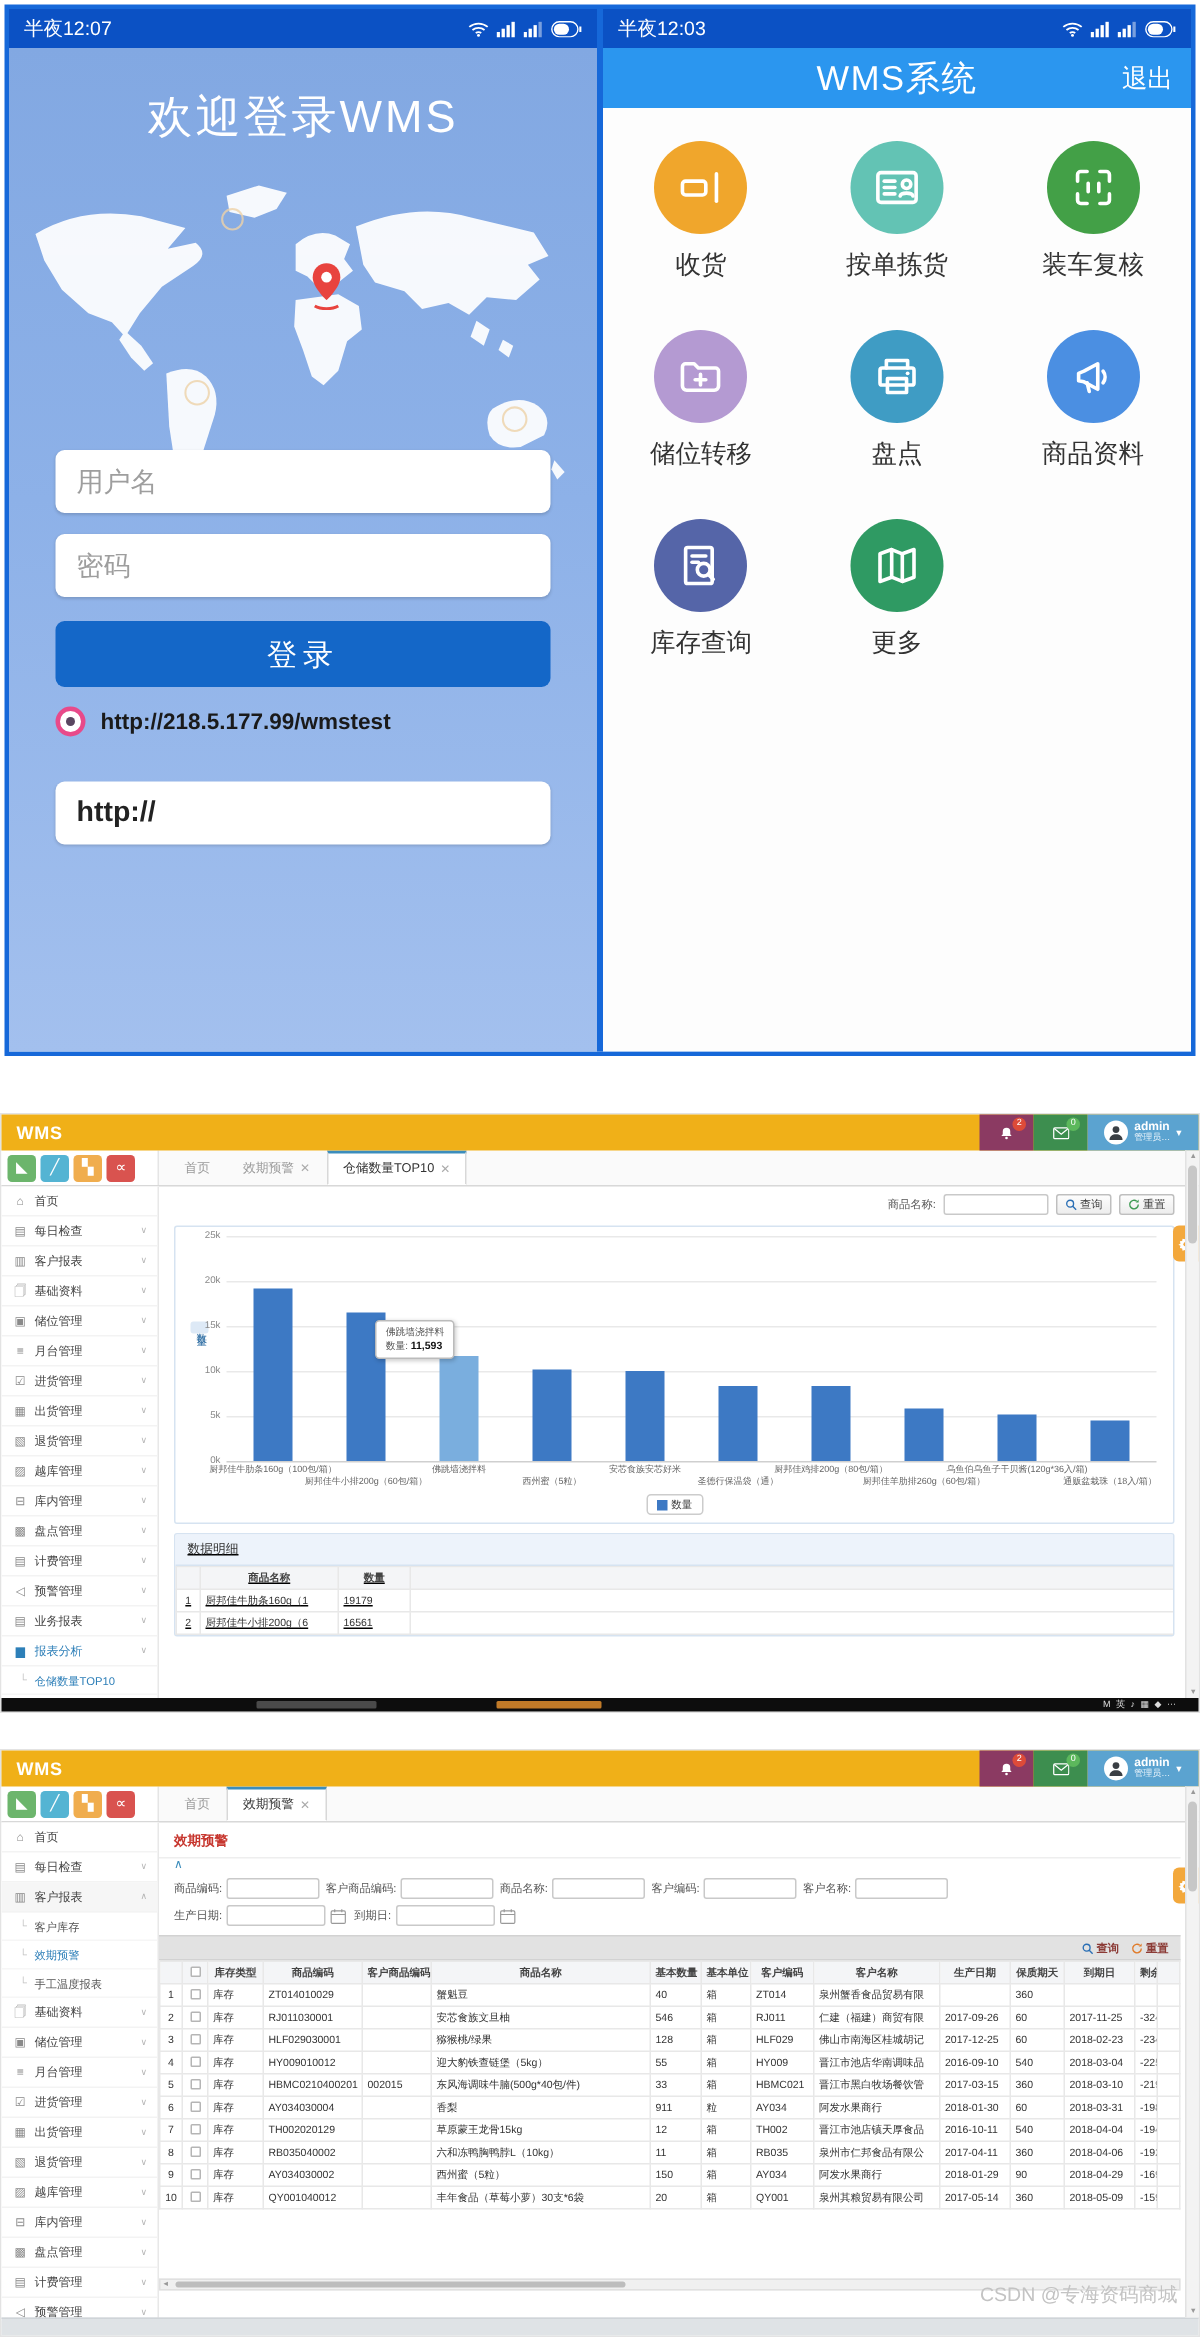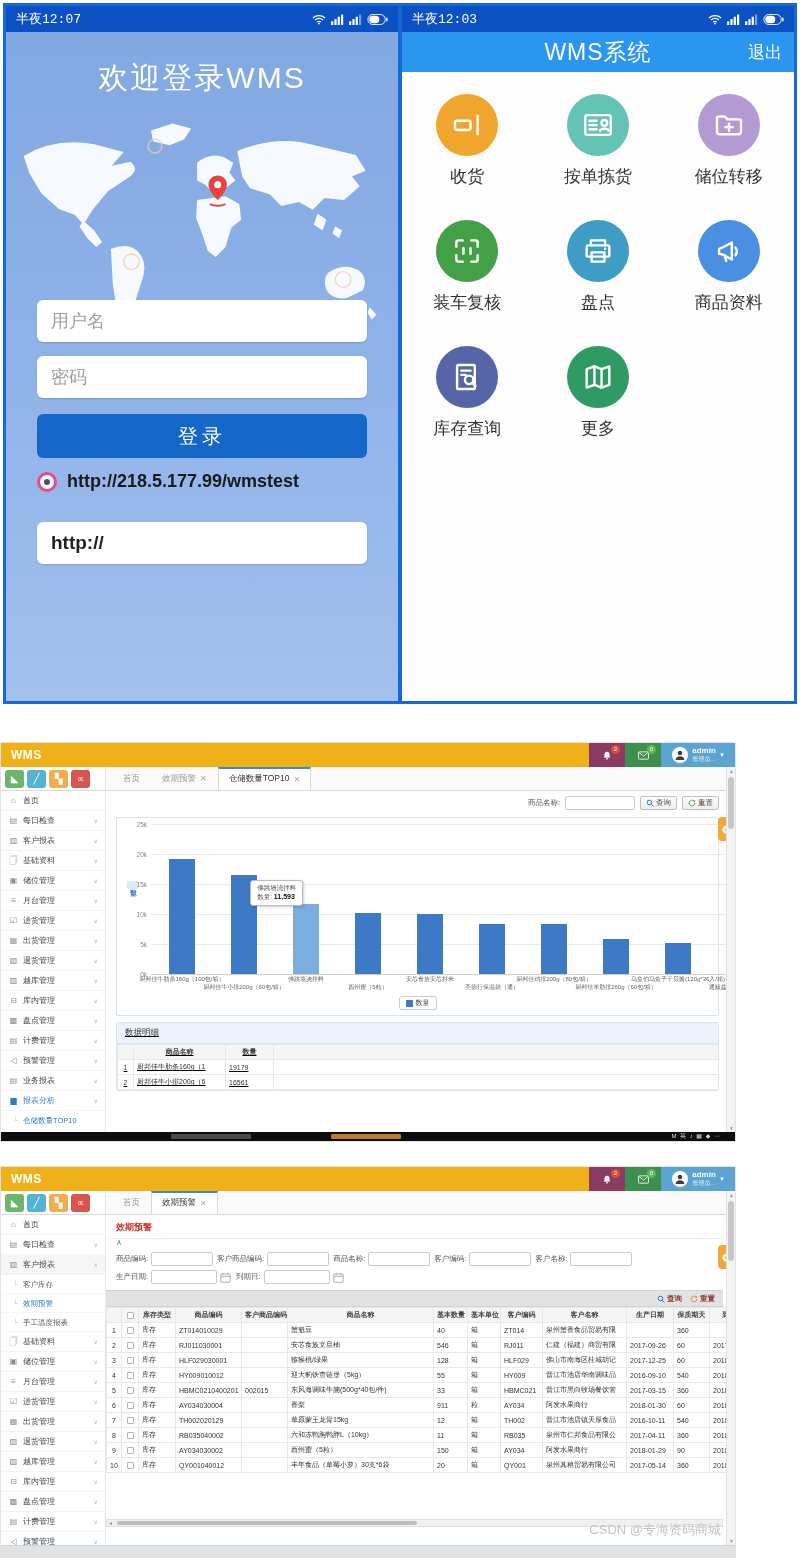--- a/index.html
+++ b/index.html
@@ -5,48 +5,48 @@
   * { box-sizing: border-box; margin: 0; padding: 0; }
   html,body { background:#fff; }
   body { width:800px; font-family:"Liberation Sans","DejaVu Sans",sans-serif; }
   .canvas { position:relative; width:800px; height:1558px; background:#fff; overflow:hidden; }
   .ic svg { display:block; }
 
   
   .phones { position:absolute; left:3px; top:3px; width:794px; height:701px; border:3px solid #1668d9; display:flex; background:#fff; }
   .phone { flex:1; display:flex; flex-direction:column; overflow:hidden; position:relative; }
   .phone.left { border-right:4px solid #1668d9; }
-  .statusbar { height:26px; background:#0b51c4; color:#fff; display:flex; align-items:center; justify-content:space-between; padding:0 10px; font-size:13px;font-family:Liberation Mono, monospace; }
+  .statusbar { height:26px; background:#0b51c4; color:#fff; display:flex; align-items:center; justify-content:space-between; padding:0 10px; font-size:13px; }
   .statusbar .sicons { display:flex; align-items:center; gap:5px; }
   .login-body { flex:1; position:relative; background:linear-gradient(180deg,#82a8e2 0%, #8db1e8 45%, #a3c0ee 100%); overflow:hidden; }
   .login-title { text-align:center; color:#fff; font-size:30px; letter-spacing:2px; padding-top:26px; font-weight:400; }
   .worldmap { position:absolute; left:0; top:78px; width:100%; height:235px; }
   .login-form { position:absolute; left:0; top:268px; width:100%; display:flex; flex-direction:column; align-items:center; }
   .tf { width:330px; height:42px; border:none; border-radius:6px; background:#fff; font-size:18px; padding:0 14px; color:#222; outline:none; box-shadow:0 1px 2px rgba(0,0,0,.15); }
   .tf::placeholder { color:#9e9e9e; }
   .tf + .tf { margin-top:14px; }
   .login-btn { width:330px; height:44px; margin-top:16px; border:none; border-radius:6px; background:#1467c8; color:#fff; font-size:20px; letter-spacing:4px; cursor:pointer; }
   .radio-row { width:330px; display:flex; align-items:center; gap:10px; margin-top:13px; }
   .radio-dot { width:20px; height:20px; border-radius:50%; border:3px solid #e84a8a; background:#fff; position:relative; flex:0 0 auto; }
   .radio-dot::after { content:""; position:absolute; left:4px; top:4px; width:6px; height:6px; border-radius:50%; background:#5a4660; }
-  .server-url { font-size:18px; font-weight:bold; color:#1a1a1a; }
+  .server-url { font-size:15px; font-weight:bold; color:#1a1a1a; }
   .url-input { margin-top:30px; font-weight:bold; font-size:19px; }
 
   .nav2 { height:40px; background:#2b96ef; color:#fff; display:flex; align-items:center; position:relative; }
   .nav2-title { flex:1; text-align:center; font-size:23px; letter-spacing:1px; }
   .nav2-exit { position:absolute; right:12px; font-size:17px; cursor:pointer; }
   .menu-body { flex:1; background:#fdfdfd; padding-top:22px; position:relative; }
   .menu-grid { display:grid; grid-template-columns:1fr 1fr 1fr; row-gap:32px; }
   .menu-cell { display:flex; flex-direction:column; align-items:center; cursor:pointer; }
   .menu-circle { width:62px; height:62px; border-radius:50%; display:flex; align-items:center; justify-content:center; }
   .menu-circle svg { width:34px; height:34px; stroke:#fff; fill:none; stroke-width:1.7; stroke-linecap:round; stroke-linejoin:round; }
   .menu-label { margin-top:9px; font-size:17px; color:#333; }
 
   
-  .panel { position:absolute; left:0; width:736px; background:#fff; border:1px solid #e3e3e3; }
+  .panel { position:absolute; left:0; width:800px; background:#fff; border:1px solid #e3e3e3; }
   .hdr { height:24px; background:#f0b018; display:flex; align-items:center; position:relative; }
   .hdr-title { color:#fff; font-size:12px; font-weight:bold; padding-left:10px; letter-spacing:.5px; flex:1; }
   .hdr-right { display:flex; height:24px; }
   .hdr-block { display:flex; align-items:center; justify-content:center; position:relative; cursor:pointer; }
   .blk-bell { width:36px; background:#8b3a62; }
   .blk-mail { width:36px; background:#3d8e4f; }
   .blk-user { width:74px; background:#5ba3d0; gap:4px; padding:0 6px; }
   .badge { position:absolute; top:2px; right:5px; min-width:9px; height:9px; border-radius:5px; font-size:6px; line-height:9px; text-align:center; color:#fff; padding:0 1px; }
   .badge.red { background:#dd4b39; }
   .badge.green { background:#5cb85c; }
@@ -281,40 +281,40 @@
                   <line x1="6" y1="9" x2="11" y2="9"></line>
                   <line x1="6" y1="12" x2="11" y2="12"></line>
                   <line x1="6" y1="15" x2="11" y2="15"></line>
                   <circle cx="16.5" cy="10.5" r="2"></circle>
                   <path d="M13.5 16c.5-1.8 5.5-1.8 6 0"></path>
                 </svg>
               </div>
               <div class="menu-label">按单拣货</div>
             </div>
             <div class="menu-cell">
-              <div class="menu-circle" style="background: rgb(180, 154, 210);">
-                <svg viewBox="0 0 24 24">
-                  <path d="M3.5 7.5A1.5 1.5 0 0 1 5 6h4l2 2h8a1.5 1.5 0 0 1 1.5 1.5v7a2 2 0 0 1-2 2h-13a2 2 0 0 1-2-2z"></path>
-                  <line x1="12" y1="11" x2="12" y2="16"></line>
-                  <line x1="9.5" y1="13.5" x2="14.5" y2="13.5"></line>
-                </svg>
-              </div>
-              <div class="menu-label">储位转移</div>
-            </div>
-            <div class="menu-cell">
               <div class="menu-circle" style="background: rgb(67, 160, 71);">
                 <svg viewBox="0 0 24 24">
                   <path d="M9 4.5H6A1.5 1.5 0 0 0 4.5 6v3"></path>
                   <path d="M15 4.5h3A1.5 1.5 0 0 1 19.5 6v3"></path>
                   <path d="M9 19.5H6A1.5 1.5 0 0 1 4.5 18v-3"></path>
                   <path d="M15 19.5h3a1.5 1.5 0 0 0 1.5-1.5v-3"></path>
                   <path d="M9.5 10v4M14.5 10v4"></path>
                 </svg>
               </div>
               <div class="menu-label">装车复核</div>
+            </div>
+            <div class="menu-cell">
+              <div class="menu-circle" style="background: rgb(180, 154, 210);">
+                <svg viewBox="0 0 24 24">
+                  <path d="M3.5 7.5A1.5 1.5 0 0 1 5 6h4l2 2h8a1.5 1.5 0 0 1 1.5 1.5v7a2 2 0 0 1-2 2h-13a2 2 0 0 1-2-2z"></path>
+                  <line x1="12" y1="11" x2="12" y2="16"></line>
+                  <line x1="9.5" y1="13.5" x2="14.5" y2="13.5"></line>
+                </svg>
+              </div>
+              <div class="menu-label">储位转移</div>
             </div>
             <div class="menu-cell">
               <div class="menu-circle" style="background: rgb(63, 156, 196);">
                 <svg viewBox="0 0 24 24">
                   <path d="M7 8V4.5h10V8"></path>
                   <rect x="4" y="8" width="16" height="8" rx="1"></rect>
                   <rect x="7.5" y="13" width="9" height="6.5"></rect>
                   <circle cx="17" cy="10.5" r="0.9" fill="#fff" stroke="none"></circle>
                 </svg>
               </div>

